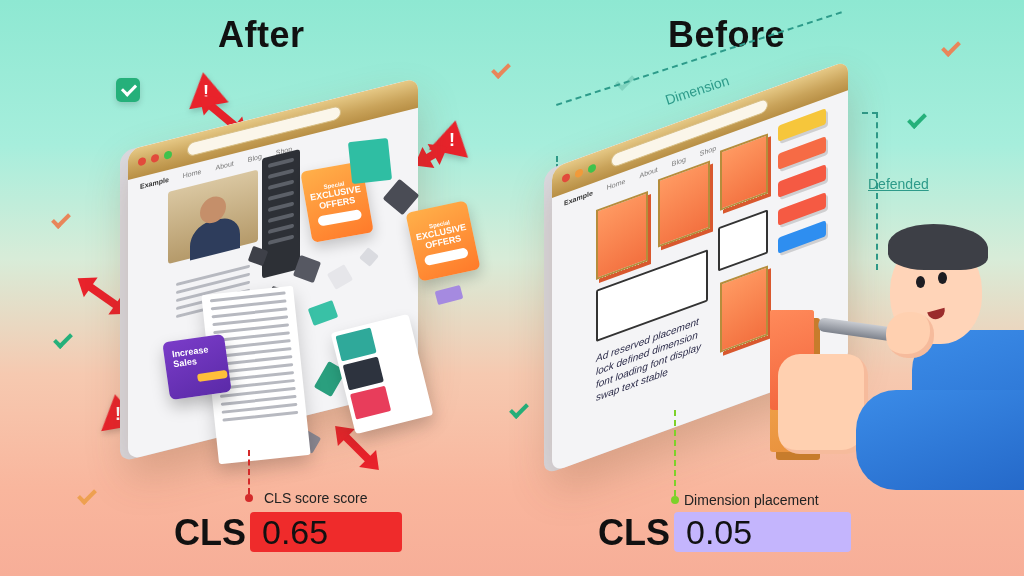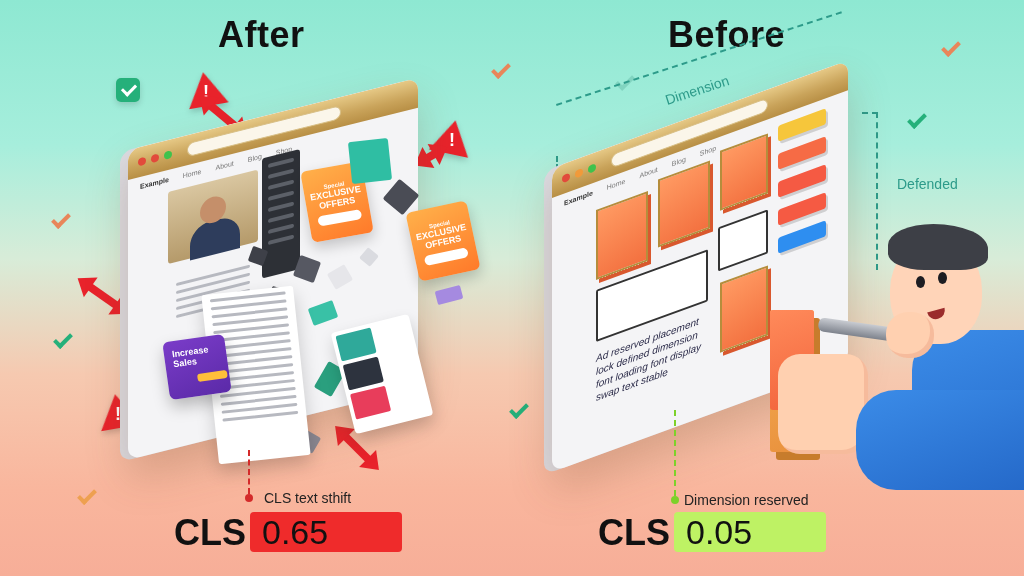--- a/index.html
+++ b/index.html
@@ -256,21 +256,21 @@
   <div class="list-thumb" style="background:#2fa99a;"></div>
   <div class="list-thumb" style="background:#2d333e;"></div>
   <div class="list-thumb" style="background:#e83d5b;"></div>
 </div>
 
 <div class="dashed-h" style="left:556px;top:104px;width:300px;transform:rotate(-18deg);transform-origin:left top;"></div>
 <div class="dashed-v" style="left:556px;top:156px;height:22px;"></div>
 <div class="annot" style="left:664px;top:82px;transform:rotate(-18deg);">Dimension</div>
 <div class="dashed-h" style="left:862px;top:112px;width:16px;"></div>
 <div class="dashed-v" style="left:876px;top:112px;height:158px;"></div>
-<div class="annot" style="left:897px;top:176px;">Defended</div>
+<div class="annot" style="left:868px;top:176px;text-decoration:underline;">Defended</div>
 
 <div class="browser" style="left:552px;top:168px;width:296px;height:304px;transform:skewY(-20deg);transform-origin:left top;">
   <div class="bar">
     <span class="dot" style="background:#e24a3b;"></span>
     <span class="dot" style="background:#f19a3a;"></span>
     <span class="dot" style="background:#3fc24c;"></span>
     <span class="urlbar"></span>
   </div>
   <div class="navrow">
     <span>Example</span>
@@ -302,21 +302,21 @@
 <div class="eye" style="left:916px;top:276px;"></div>
 <div class="eye" style="left:938px;top:272px;"></div>
 <div class="mouth" style="left:928px;top:310px;transform:rotate(-15deg);"></div>
 <div class="wrench" style="left:818px;top:324px;width:100px;height:14px;transform:rotate(8deg);"></div>
 <div class="hand" style="left:886px;top:312px;width:48px;height:46px;"></div>
 <div class="hand" style="left:778px;top:354px;width:90px;height:100px;"></div>
 <div class="shirt" style="left:856px;top:390px;width:168px;height:100px;border-radius:40px 0 0 40px;"></div>
 
 <div class="pin-line" style="left:248px;top:450px;height:44px;color:#d42a2a;"></div>
 <div class="pin" style="left:245px;top:494px;background:#d42a2a;"></div>
-<div class="caption" style="left:264px;top:490px;">CLS text sthift</div>
+<div class="caption" style="left:264px;top:490px;">CLS score score</div>
 <div class="cls-label" style="left:174px;top:512px;">CLS</div>
 <div class="score-box" style="left:250px;top:512px;width:152px;background:#ef2b2b;">0.65</div>
 
 <div class="pin-line" style="left:674px;top:410px;height:86px;color:#7dd12a;"></div>
 <div class="pin" style="left:671px;top:496px;background:#7dd12a;"></div>
-<div class="caption" style="left:684px;top:492px;">Dimension reserved</div>
+<div class="caption" style="left:684px;top:492px;">Dimension placement</div>
 <div class="cls-label" style="left:598px;top:512px;">CLS</div>
-<div class="score-box" style="left:674px;top:512px;width:152px;background:#bef264;">0.05</div>
+<div class="score-box" style="left:674px;top:512px;width:177px;background:#c4b5fd;">0.05</div>
 
 </body></html>

